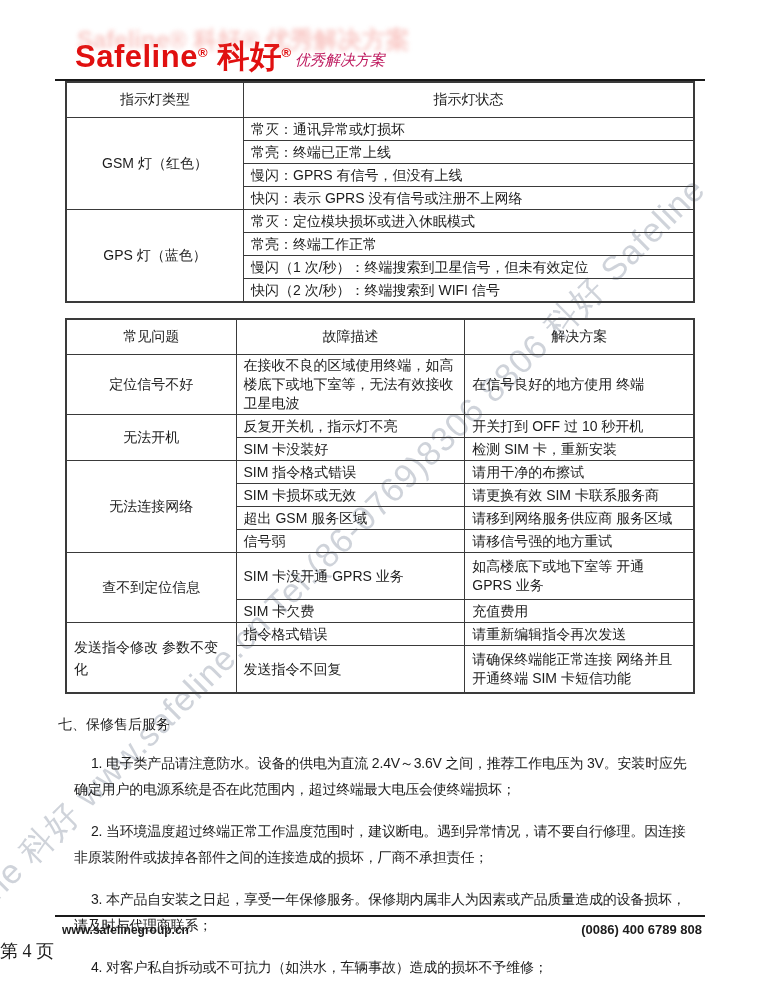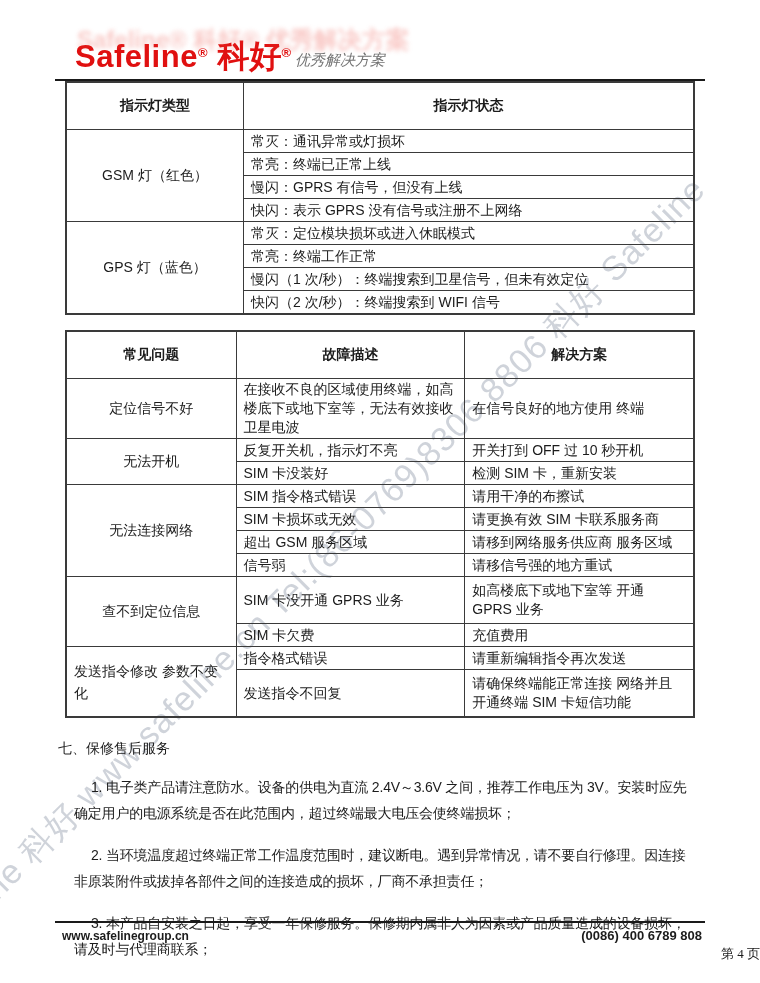--- a/index.html
+++ b/index.html
@@ -36,51 +36,51 @@
     position:absolute;left:22px;top:-16px;
     color:rgba(235,80,70,0.30);
     filter:blur(2px);
     font-weight:bold;font-size:24px;
     white-space:nowrap;
   }
   .logo-line{display:flex;align-items:flex-end;margin-left:20px;}
   .brand-en{color:var(--brand);font-weight:bold;font-size:31px;letter-spacing:0.5px;line-height:1;}
   .reg{color:var(--brand);font-weight:bold;font-size:13px;vertical-align:top;position:relative;top:-12px;}
   .brand-cn{color:var(--brand);font-weight:bold;font-size:32px;line-height:1;margin-left:10px;}
-  .tagline{font-size:15px;font-style:italic;font-family:"Liberation Serif","DejaVu Serif",serif;color:#737373;margin-left:4px;position:relative;top:-2px;}
+  .tagline{font-size:15px;font-style:italic;font-family:"Liberation Serif","DejaVu Serif",serif;color:#be185d;margin-left:4px;position:relative;top:-2px;}
   .head-rule{border:none;border-top:2px solid #1a1a1a;margin:7px 0 0 0;}
   
   .sec-title{margin:24px 52px 6px 58px;font-size:14px;z-index:1;position:relative;}
   table{
     border-collapse:collapse;
     margin-left:65px;
     width:630px;
     font-size:14px;
     position:relative;z-index:1;
     background:transparent;
   }
   table, th, td{border:1px solid var(--border);}
   table{border-width:2px;}
-  th{font-weight:bold;height:22px;padding:12px 4px;text-align:center;}
+  th{font-weight:normal;height:22px;padding:6px 4px;text-align:center;}
   td{height:20px;line-height:19px;padding:1px 7px;}
   td.c-label{text-align:center;padding:1px 5px;}
   td.c-label-left{text-align:left;vertical-align:middle;line-height:22px;}
   tr.tall td{height:44px;}
   .tbl-gap{height:15px;}
   
   .para-block{margin:6px 52px 0 58px;position:relative;z-index:1;}
   .para{font-size:14px;line-height:26px;text-indent:17px;margin:16px;letter-spacing:-0.2px;}
   
   .footer{position:absolute;left:0;right:0;bottom:20px;z-index:1;}
   .foot-rule{border:none;border-top:2px solid #1a1a1a;margin:0 55px;}
   .foot-row{display:flex;justify-content:space-between;align-items:baseline;margin:5px 58px 0 62px;}
   .foot-address{font-family:"Liberation Serif","DejaVu Serif",serif;font-size:12.5px;}
   .foot-site{font-size:12px;font-weight:bold;}
   .foot-phone{font-family:Liberation Sans, sans-serif;font-size:13px;font-weight:bold;}
-  .foot-page{text-align:right;font-family:"Liberation Serif","DejaVu Serif",serif;font-size:13px;margin-top:2px;}
+  .foot-page{text-align:left;font-family:"Liberation Serif","DejaVu Serif",serif;font-size:18px;margin-top:2px;}
 </style>
 </head>
 <body>
 
 <div class="page">
 
   <div class="watermark">Safeline 科好 www.safeline.cn Tel:(86-0769)8306 8806 科好 Safeline</div>
 
   <div class="header">
     <div class="logo-ghost">Safeline® 科好® 优秀解决方案</div>

